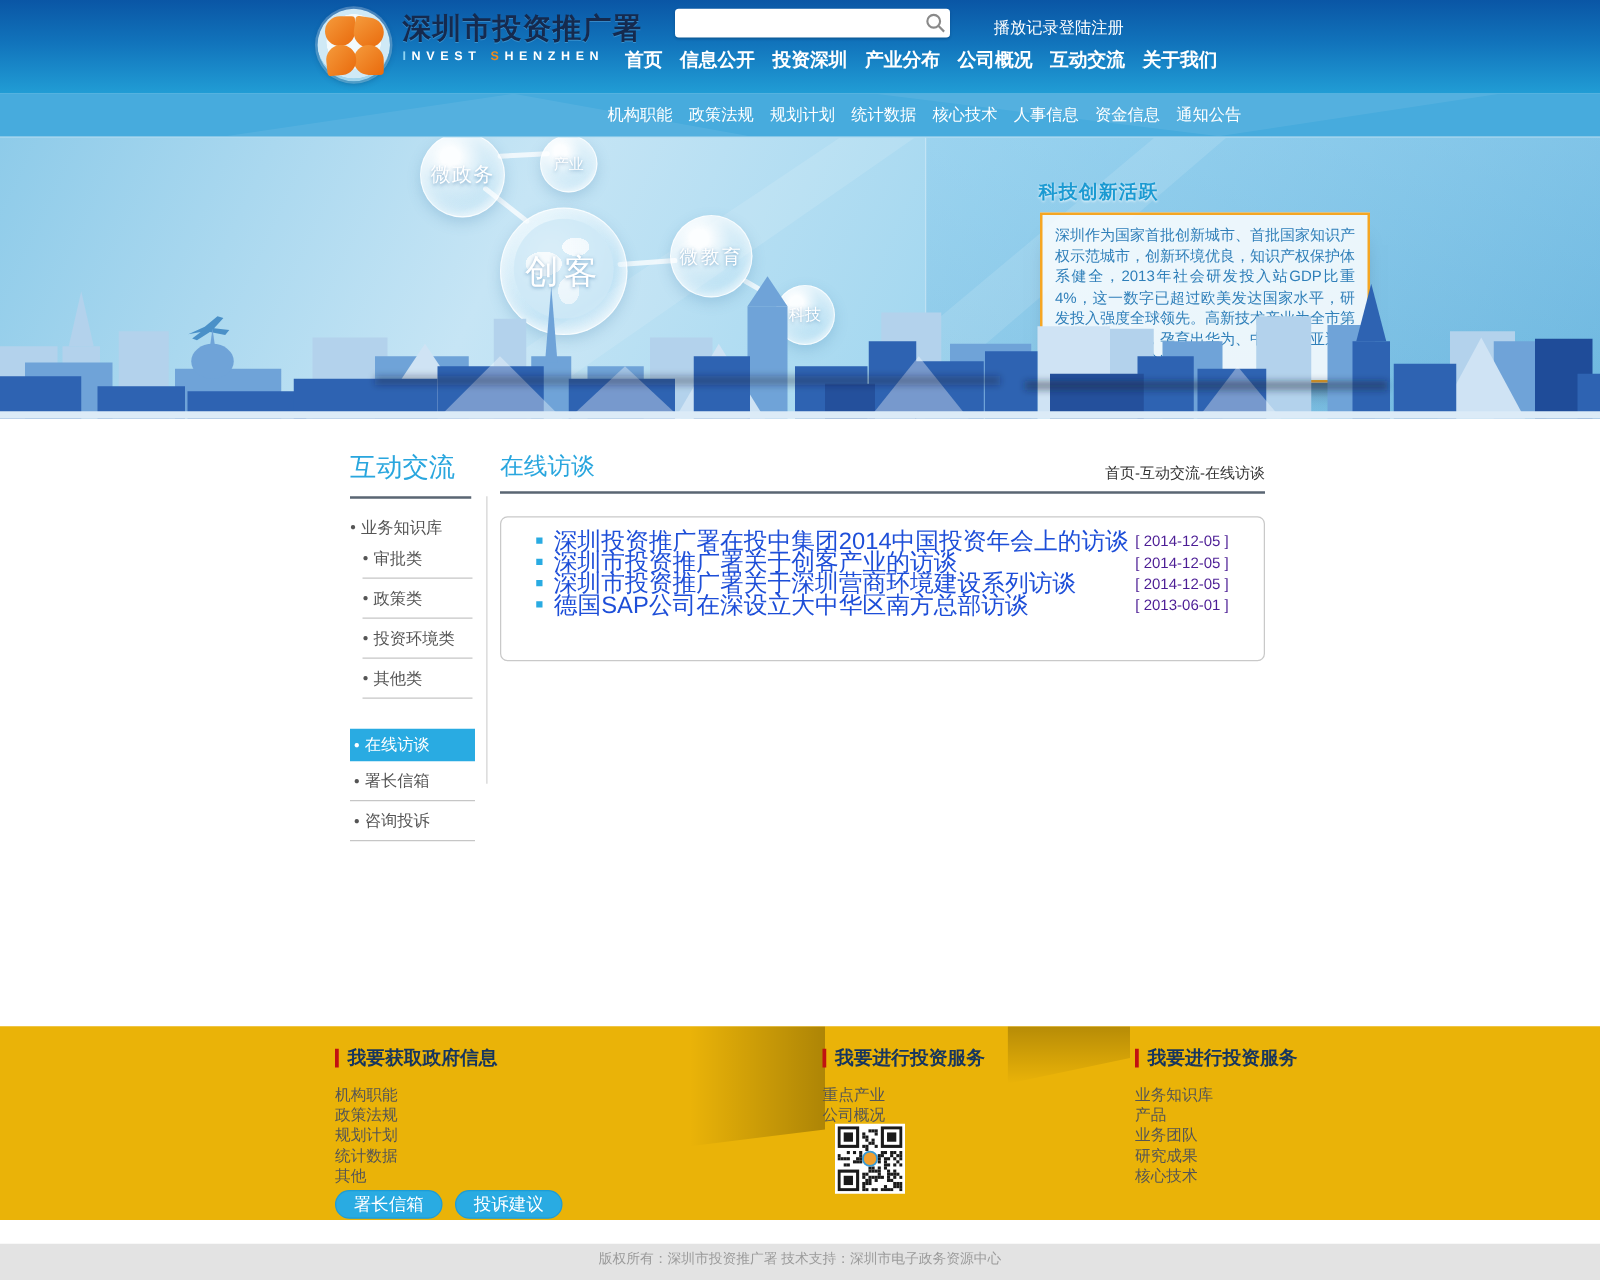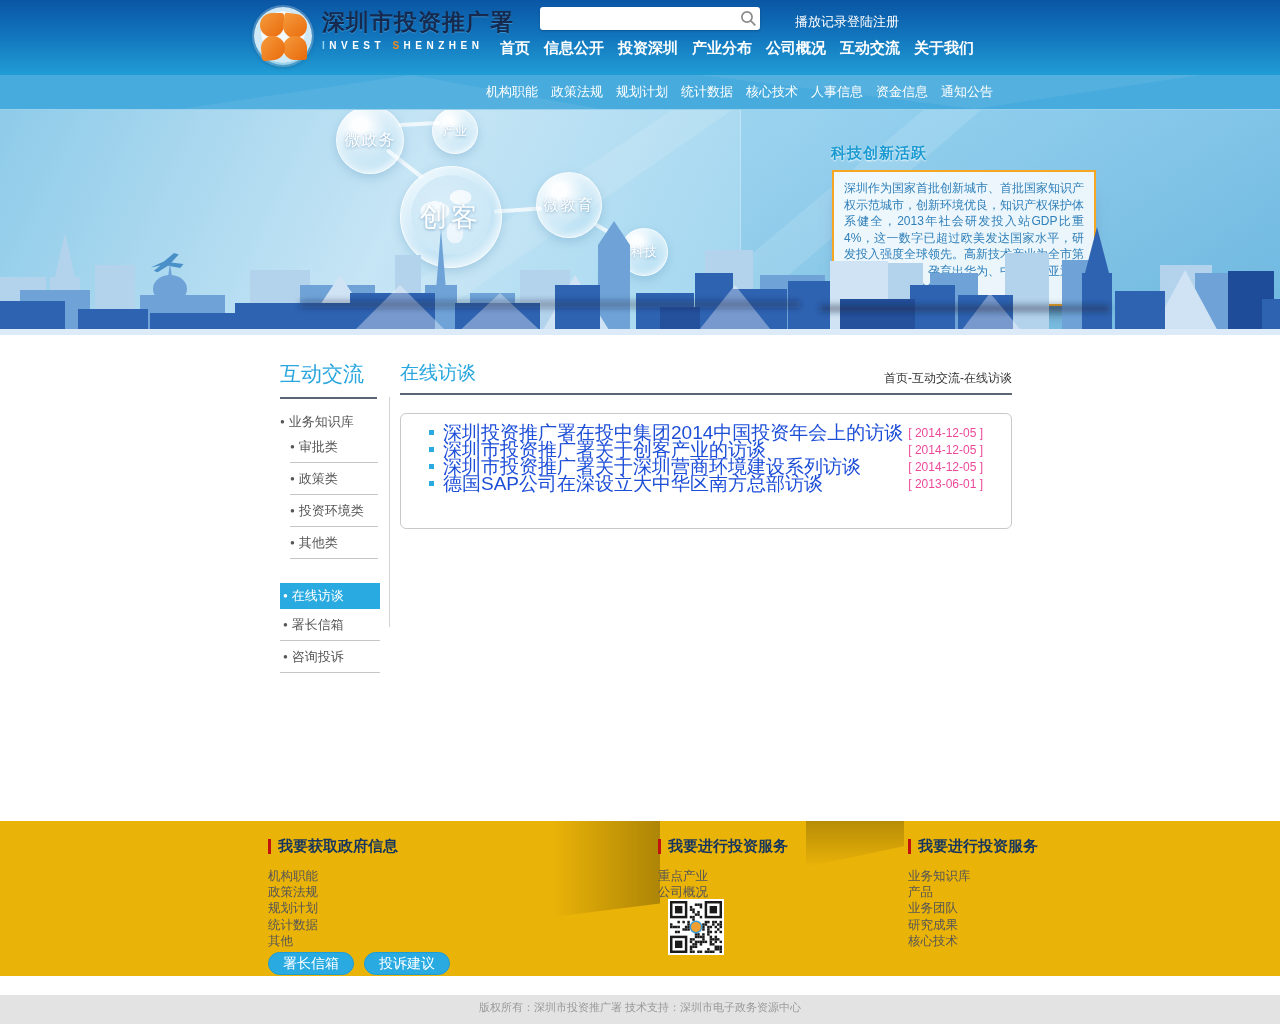--- a/index.html
+++ b/index.html
@@ -97,21 +97,21 @@
   .si-plain{width:97px;padding:7px 0 6px 3px;border-bottom:1px solid #c6c6c6;}
   .v-divider{position:absolute;left:389px;top:62px;width:1px;height:230px;background:#d4d4d4;}
   .content{position:absolute;left:400px;top:25px;width:612px;}
   .content-head{position:relative;height:33px;border-bottom:2px solid #5a6673;}
   .content-title{position:absolute;left:0;top:0;font-size:19px;color:#29a6de;}
   .breadcrumb{position:absolute;right:0;bottom:6px;font-size:12px;color:#333;}
   .list-box{margin-top:18px;height:116px;border:1px solid #c9c9c9;border-radius:6px;padding-top:10px;box-sizing:border-box;}
   .row{display:flex;align-items:center;height:17px;padding:0 28px;cursor:pointer;}
   .dot{width:5px;height:5px;background:#29abe2;margin-right:9px;flex:none;}
   .row-title{flex:1;font-size:19px;color:#1d4ed8;white-space:nowrap;overflow:hidden;}
-  .row-date{font-size:12px;color:#ec4899;}
+  .row-date{font-size:12px;color:#4c1d95;}
 
   
   .footer{position:absolute;left:0;top:821px;width:1280px;height:155px;background:#eab308;}
   .fold{position:absolute;}
   .fold1{left:552px;top:0;width:108px;height:96px;
     background:linear-gradient(to right,rgba(0,0,0,0),rgba(0,0,0,.26));
     clip-path:polygon(0 0,100% 0,100% 86%,0 100%);}
   .fold2{left:806px;top:0;width:98px;height:46px;
     background:linear-gradient(to bottom,rgba(0,0,0,.22),rgba(0,0,0,0));
     clip-path:polygon(0 0,100% 0,100% 55%,0 100%);}

